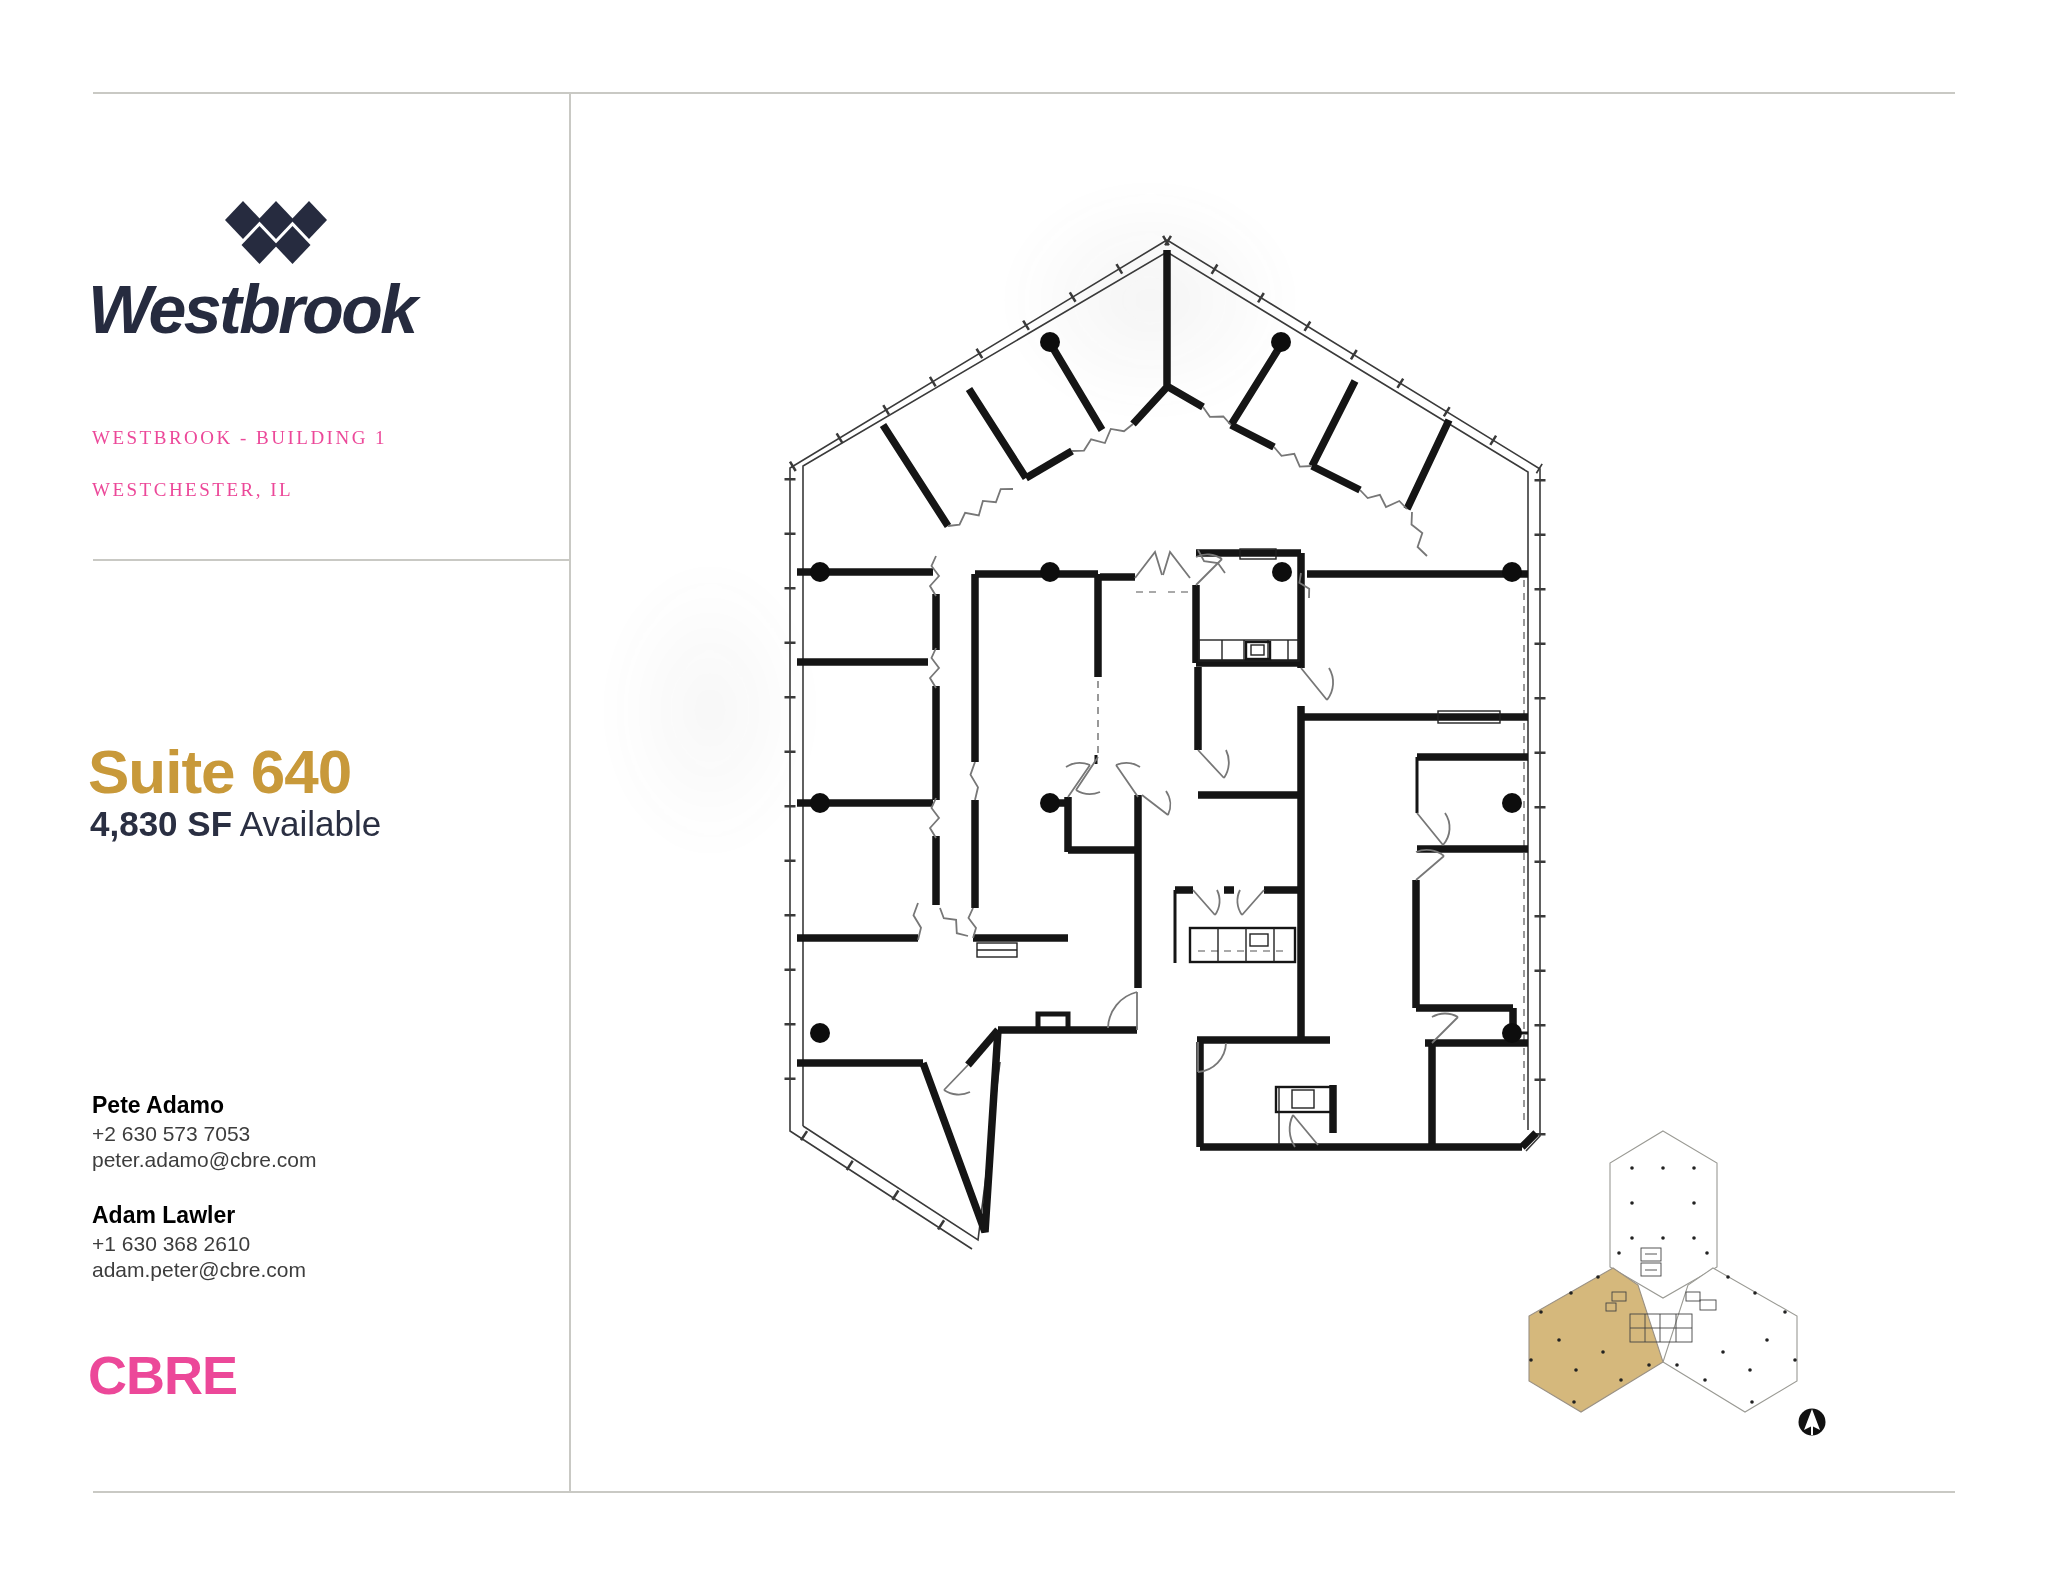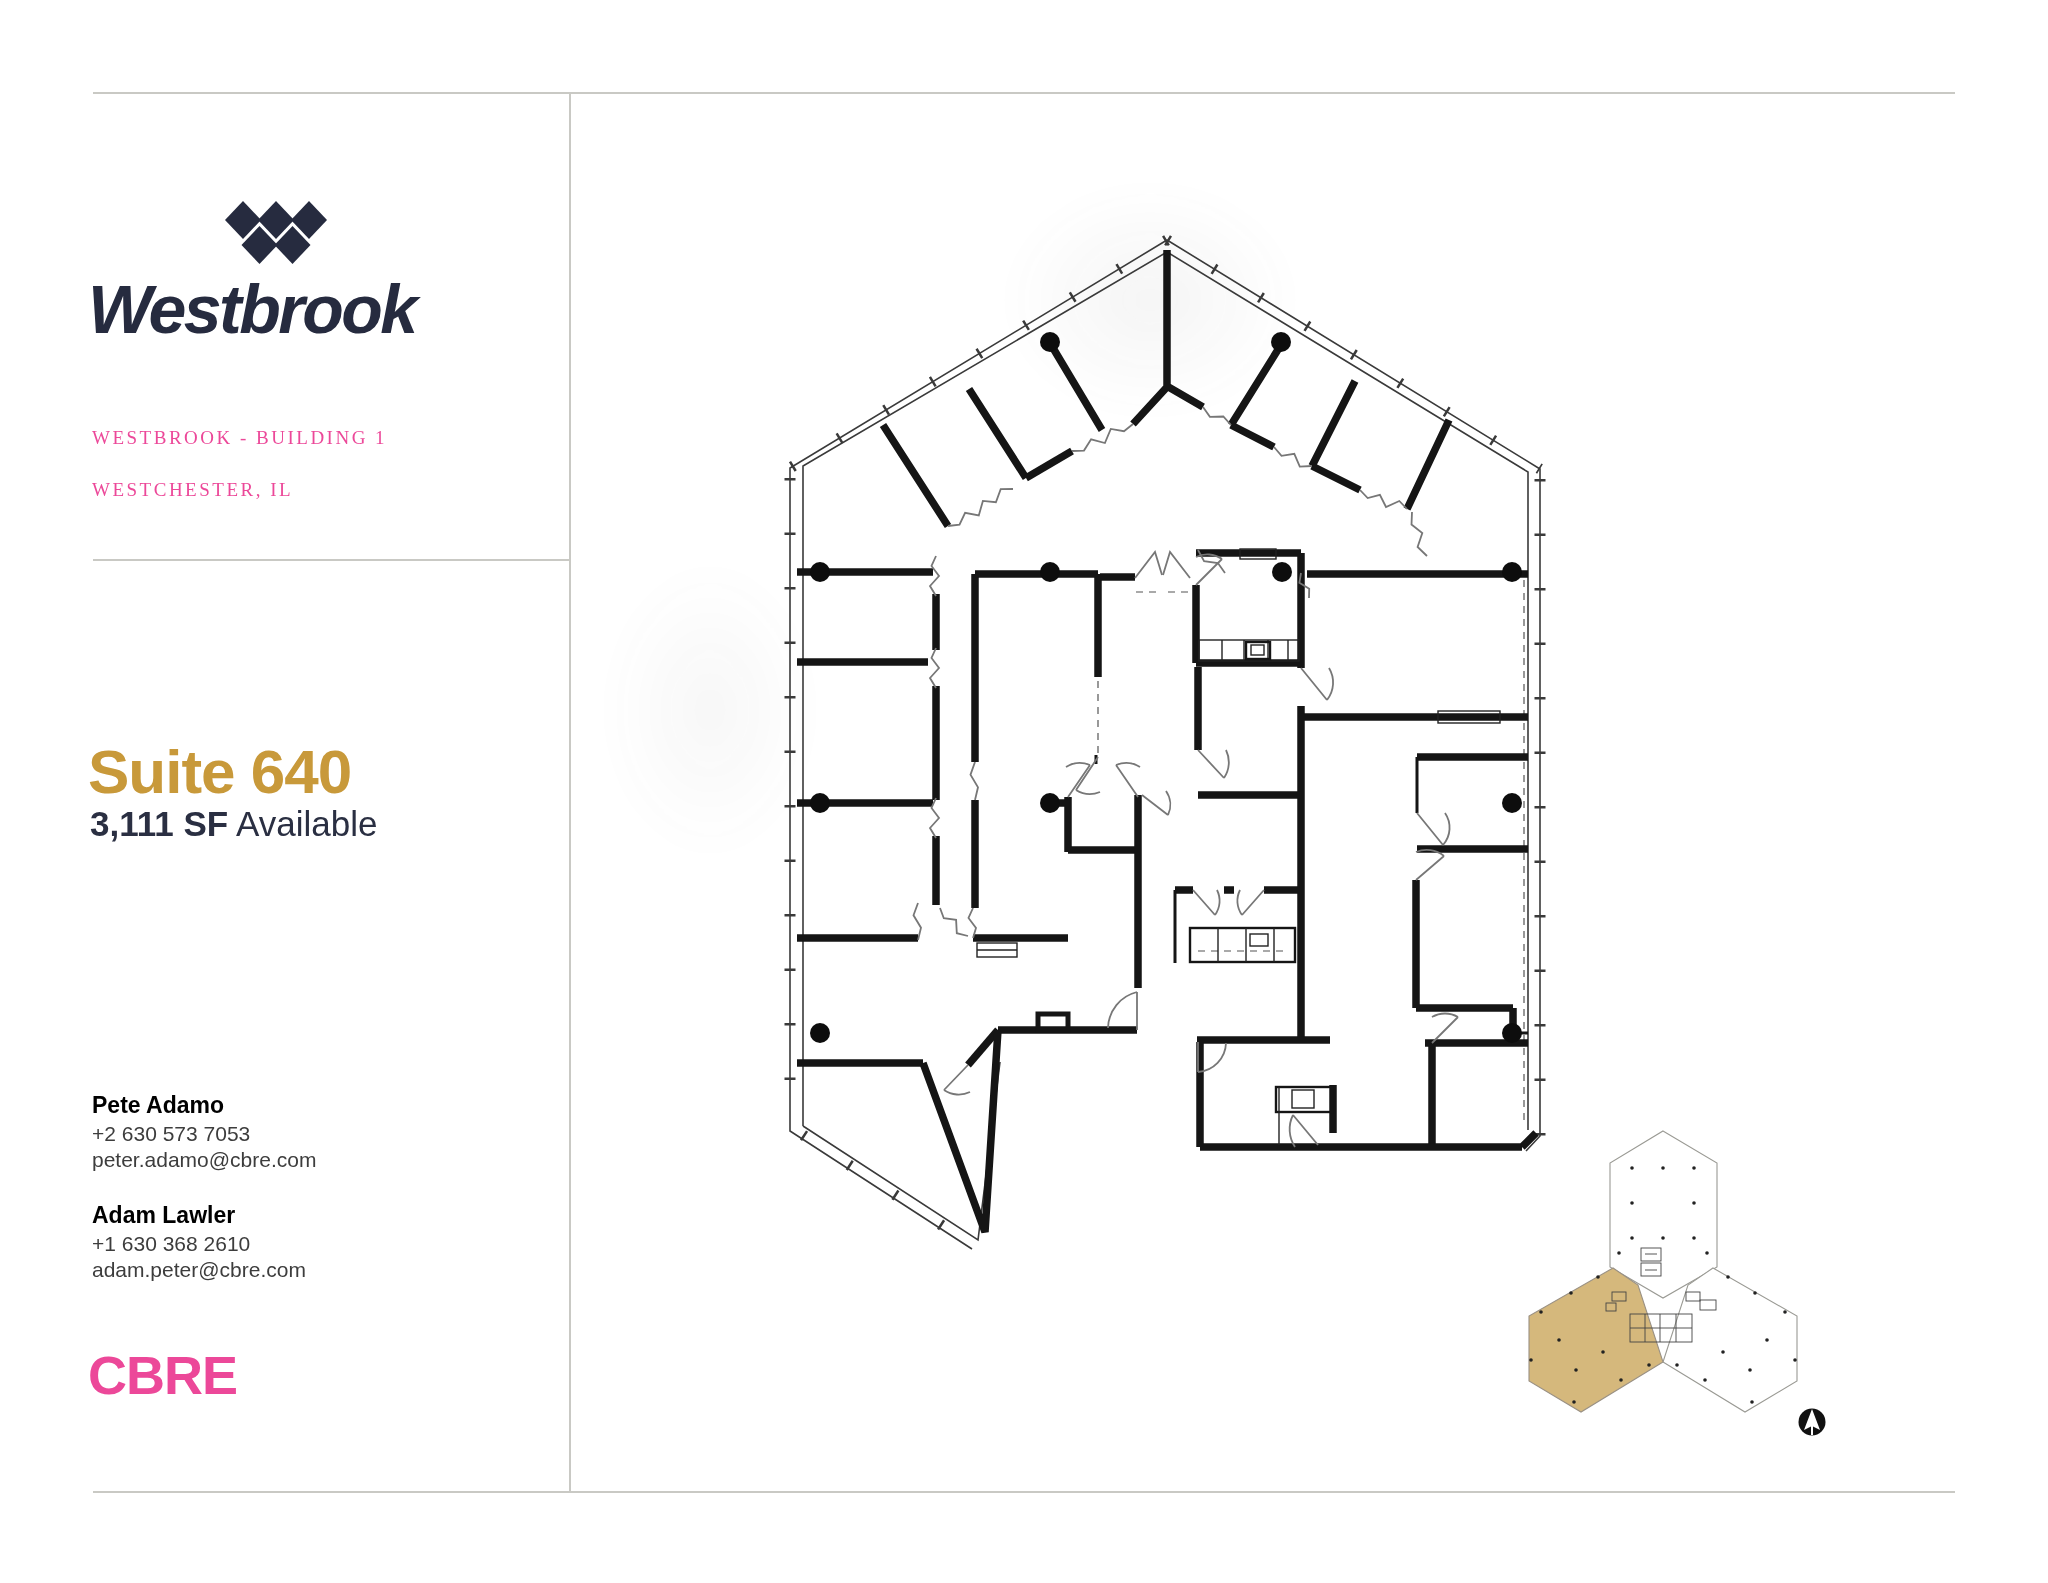--- a/index.html
+++ b/index.html
@@ -81,21 +81,21 @@
     <polygon points="68.5,28 86.5,47 68.5,66 50.5,47"></polygon>
   </g>
 </svg>
 
 <div id="wordmark">Westbrook</div>
 
 <div id="property-address"><span>WESTBROOK - BUILDING 1</span><br>
 <span>WESTCHESTER, IL</span></div>
 
 <div id="suite-title">Suite 640</div>
-<div id="sf-line"><span class="b">3,111 SF</span><span> Available</span></div>
+<div id="sf-line"><span class="b">4,830 SF</span><span> Available</span></div>
 
 <div class="contact" id="contact-0">
   <div class="cname">Pete Adamo</div>
   <div>+2 630 573 7053</div>
   <div>peter.adamo@cbre.com</div>
 </div>
 <div class="contact" id="contact-1">
   <div class="cname">Adam Lawler</div>
   <div>+1 630 368 2610</div>
   <div>adam.peter@cbre.com</div>

